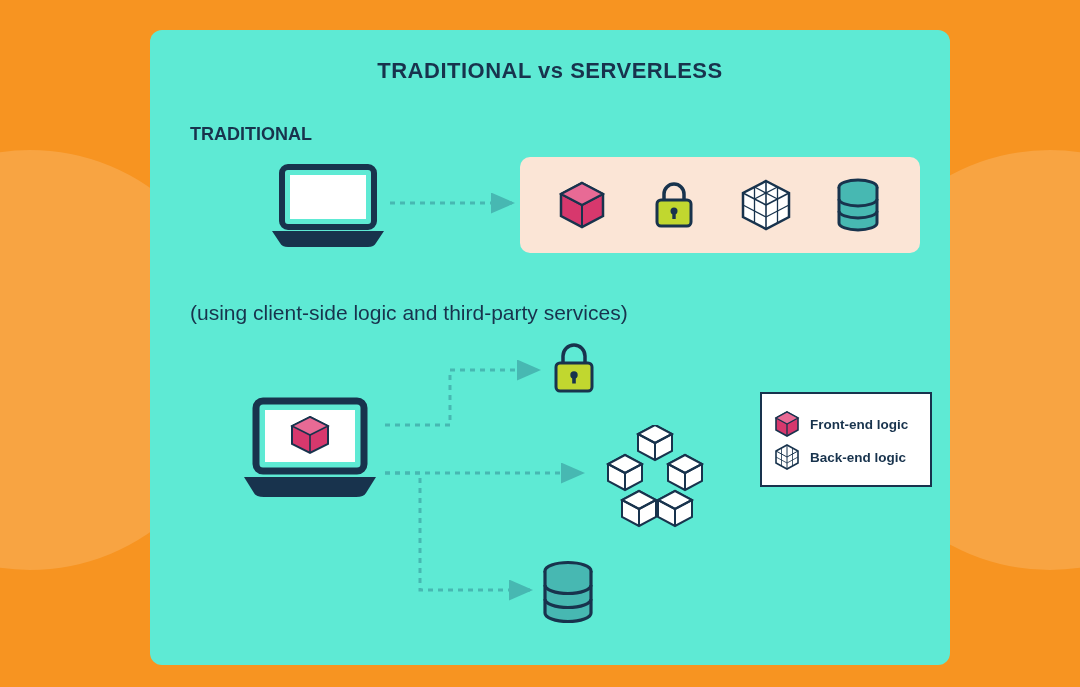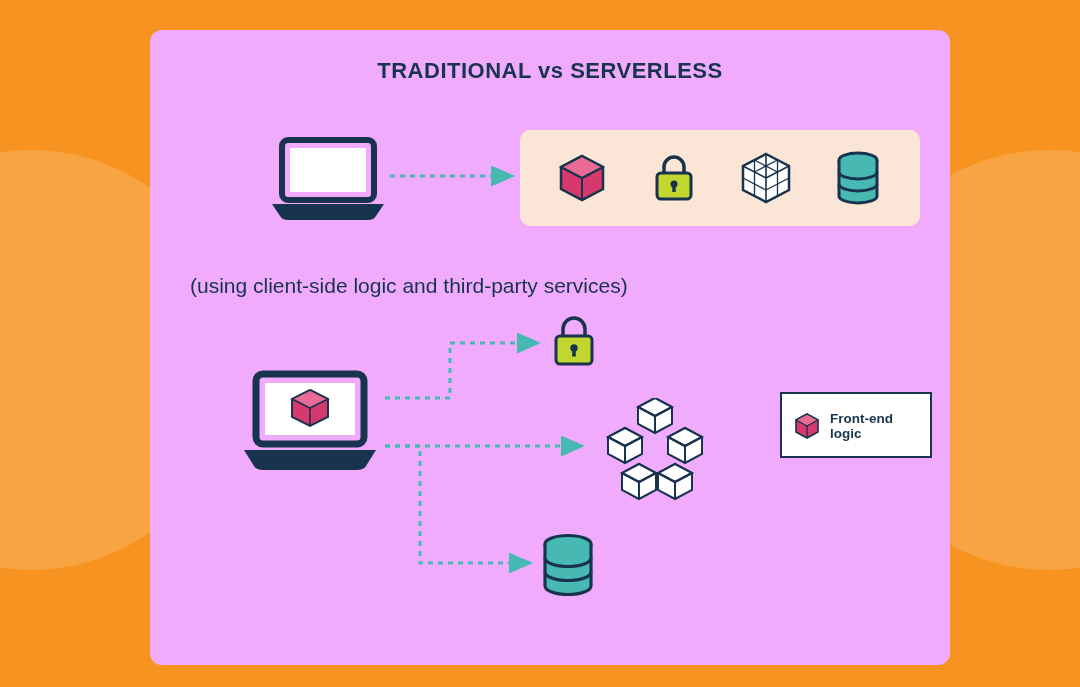--- a/index.html
+++ b/index.html
@@ -19,21 +19,21 @@
     background: rgba(255,255,255,0.15);
   }
   .bg-circle.left { left: -180px; top: 150px; }
   .bg-circle.right { right: -180px; top: 150px; }
   .card {
     position: absolute;
     left: 150px;
     top: 30px;
     width: 800px;
     height: 635px;
-    background: #f0abfc;
+    background: #5eead4;
     border-radius: 12px;
     padding: 28px 40px 20px 40px;
   }
   .title {
     text-align: center;
     font-size: 22px;
     font-weight: 700;
     color: #18334d;
     letter-spacing: 0.5px;
     margin-bottom: 40px;
@@ -80,21 +80,21 @@
   .serverless-area .laptop { left: 50px; top: 50px; }
   .target { position: absolute; }
   .target.lock { left: 360px; top: -5px; }
   .target.cubes { left: 400px; top: 80px; }
   .target.db { left: 350px; top: 215px; }
   
   .legend {
     position: absolute;
     right: 18px;
     top: 362px;
-    width: 152px;
+    width: 172px;
     border: 2.5px solid #18334d;
     padding: 10px 12px 8px 12px;
     background: #fff;
   }
   .legend-row {
     display: flex;
     align-items: center;
     gap: 10px;
     margin: 7px 0;
   }
@@ -106,20 +106,21 @@
 </head>
 <body>
 
 <div class="bg-circle left"></div>
 <div class="bg-circle right"></div>
 
 <div class="card">
 
   <h1 class="title">TRADITIONAL vs SERVERLESS</h1>
 
+  <div class="section-label">TRADITIONAL</div>
   <div class="trad-row">
 
     <div class="laptop">
       <svg width="120" height="90" viewBox="0 0 120 90">
         <rect x="14" y="6" width="92" height="60" rx="6" fill="none" stroke="#18334d" stroke-width="6"></rect>
         <rect x="22" y="14" width="76" height="44" fill="#fff"></rect>
         <path d="M4 70 H116 L108 82 Q106 86 100 86 H20 Q14 86 12 82 Z" fill="#18334d"></path>
       </svg>
     </div>
 
@@ -273,15 +274,28 @@
 
   <div class="legend">
     <div class="legend-row">
       <svg width="26" height="26" viewBox="0 0 26 26">
         <polygon points="13,1 24,7 24,19 13,25 2,19 2,7" fill="#d7386d" stroke="#18334d" stroke-width="1.6"></polygon>
         <polygon points="13,1 24,7 13,13 2,7" fill="#e86a95" stroke="#18334d" stroke-width="1.3"></polygon>
         <line x1="13" y1="13" x2="13" y2="25" stroke="#18334d" stroke-width="1.3"></line>
       </svg>
       <span class="lab">Front-end logic</span>
     </div>
+    <div class="legend-row">
+      <svg width="26" height="26" viewBox="0 0 26 26">
+        <polygon points="13,1 24,7 24,19 13,25 2,19 2,7" fill="#fff" stroke="#18334d" stroke-width="1.6"></polygon>
+        <line x1="13" y1="1" x2="13" y2="25" stroke="#18334d" stroke-width="1"></line>
+        <line x1="2" y1="7" x2="13" y2="13" stroke="#18334d" stroke-width="1"></line>
+        <line x1="24" y1="7" x2="13" y2="13" stroke="#18334d" stroke-width="1"></line>
+        <line x1="7.5" y1="4" x2="7.5" y2="22" stroke="#18334d" stroke-width="0.8"></line>
+        <line x1="18.5" y1="4" x2="18.5" y2="22" stroke="#18334d" stroke-width="0.8"></line>
+        <line x1="2" y1="13" x2="13" y2="19" stroke="#18334d" stroke-width="0.8"></line>
+        <line x1="24" y1="13" x2="13" y2="19" stroke="#18334d" stroke-width="0.8"></line>
+      </svg>
+      <span class="lab">Back-end logic</span>
+    </div>
   </div>
 
 </div>
 
 </body></html>

